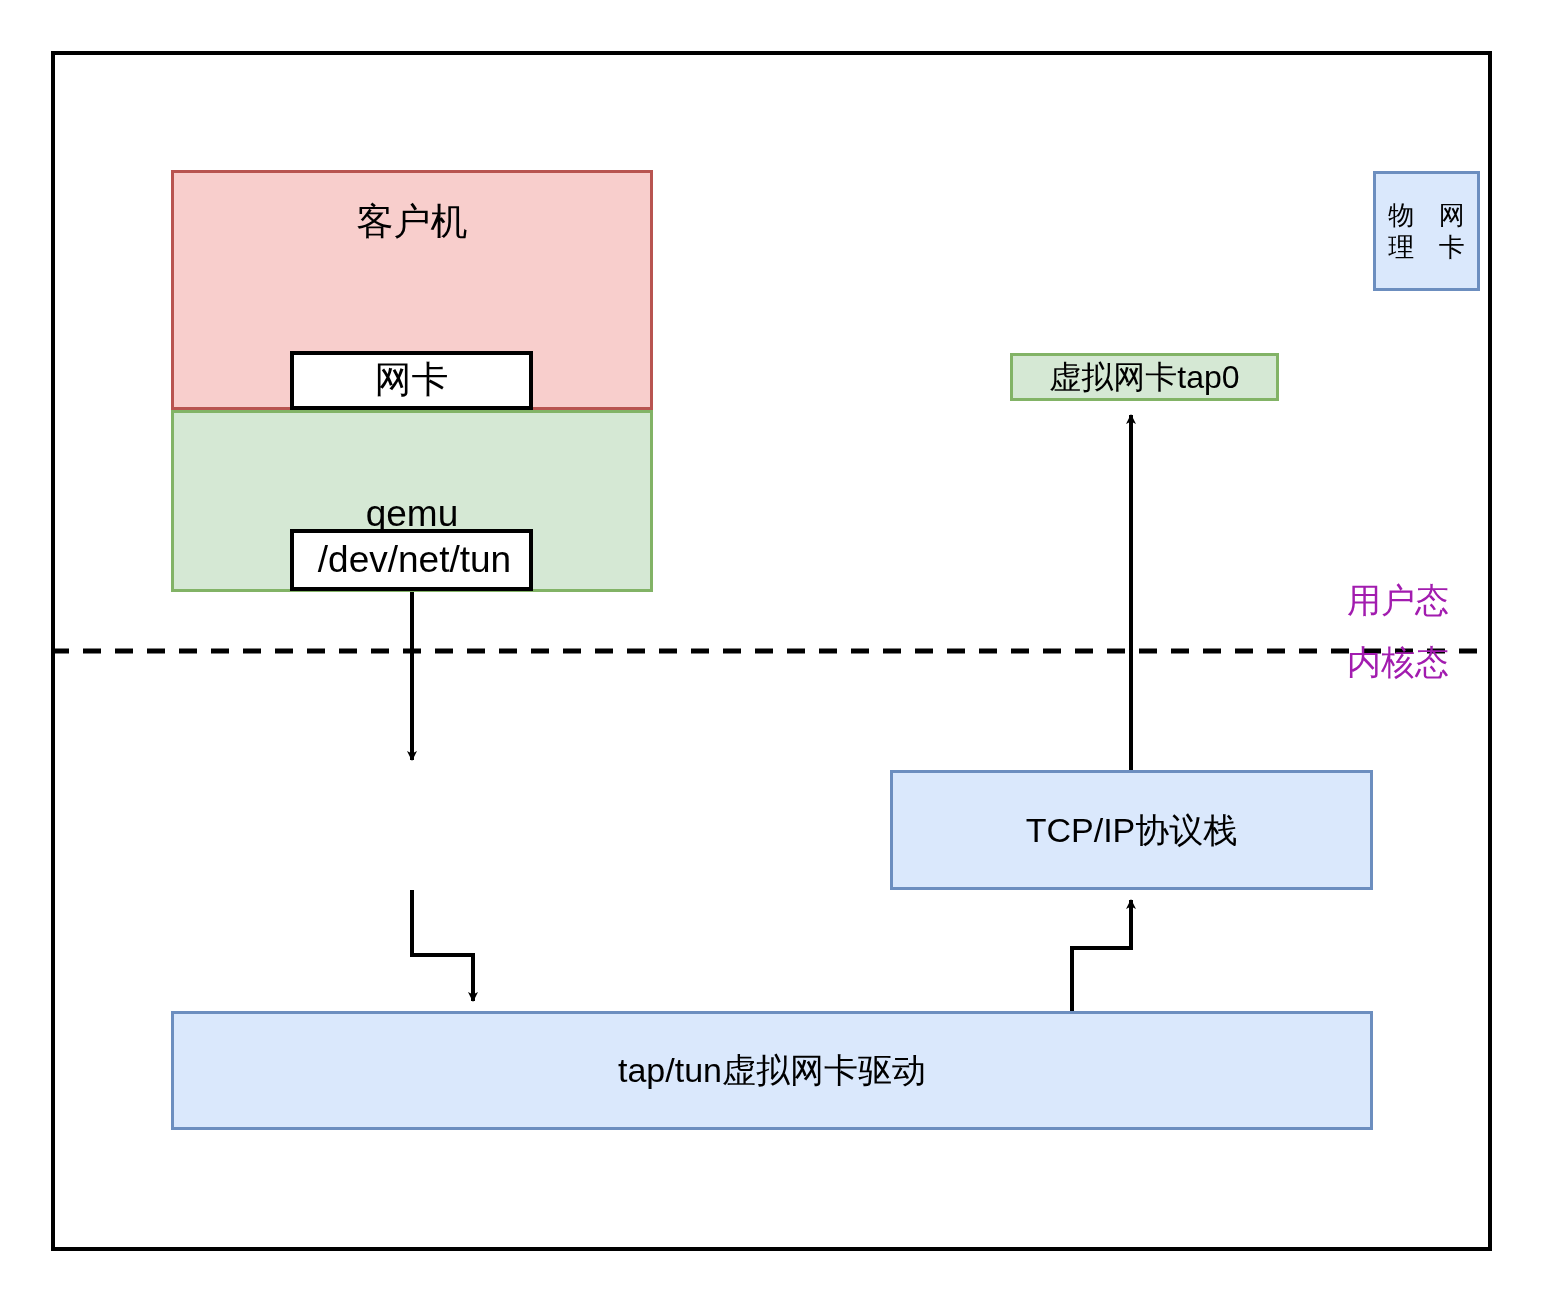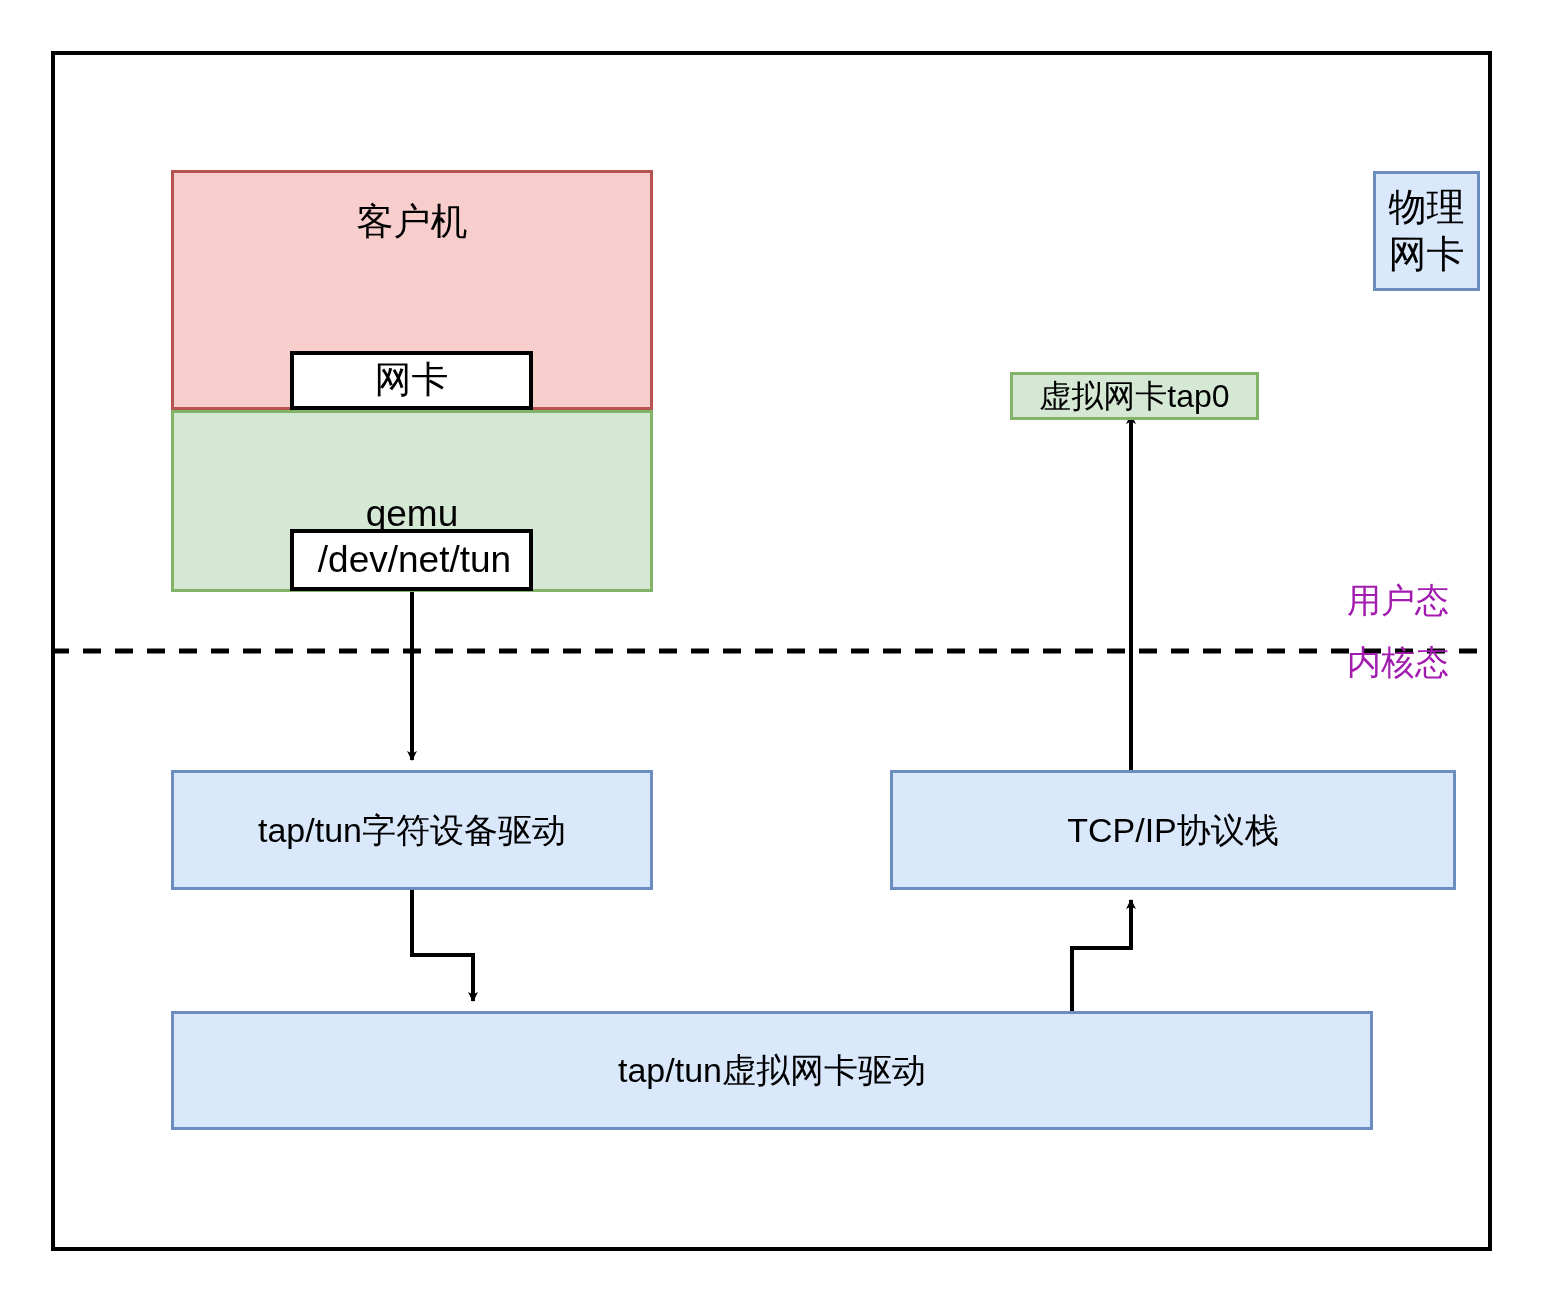--- a/index.html
+++ b/index.html
@@ -91,45 +91,45 @@
   }
   #chardev-box {
     left: 171px;
     top: 770px;
     width: 482px;
     height: 120px;
   }
   #tcpip-box {
     left: 890px;
     top: 770px;
-    width: 566px;
+    width: 483px;
     height: 120px;
   }
   #vnicdrv-box {
     left: 171px;
     top: 1011px;
     width: 1202px;
     height: 119px;
   }
   #phy-nic-box {
     left: 1373px;
     top: 171px;
     width: 107px;
     height: 120px;
     background: #dae8fc;
     border: 3px solid #6c8ebf;
-    font-size: 38px;
-    flex-direction: column;
+    font-size: 26px;
+    flex-direction: row;
     justify-content: center;
   }
   
   #tap0-box {
     left: 1010px;
-    top: 372px;
-    width: 249px;
+    top: 353px;
+    width: 269px;
     height: 48px;
     background: #d5e8d4;
     border: 3px solid #82b366;
     font-size: 32px;
   }
   
   .mode-label {
     position: absolute;
     font-size: 34px;
     color: #a21caf;
@@ -188,23 +188,20 @@
 
   <div class="node" id="tap0-box">
     <span>虚拟网卡tap0</span>
   </div>
 
   <div class="node" id="phy-nic-box">
     <span>物理</span>
     <span>网卡</span>
   </div>
 
-  <div class="node blue" id="chardev-box">
-    <span>tap/tun字符设备驱动</span>
-  </div>
 
   <div class="node blue" id="tcpip-box">
     <span>TCP/IP协议栈</span>
   </div>
 
   <div class="node blue" id="vnicdrv-box">
     <span>tap/tun虚拟网卡驱动</span>
   </div>
 
   <div class="mode-label" id="user-mode-label">用户态</div>

